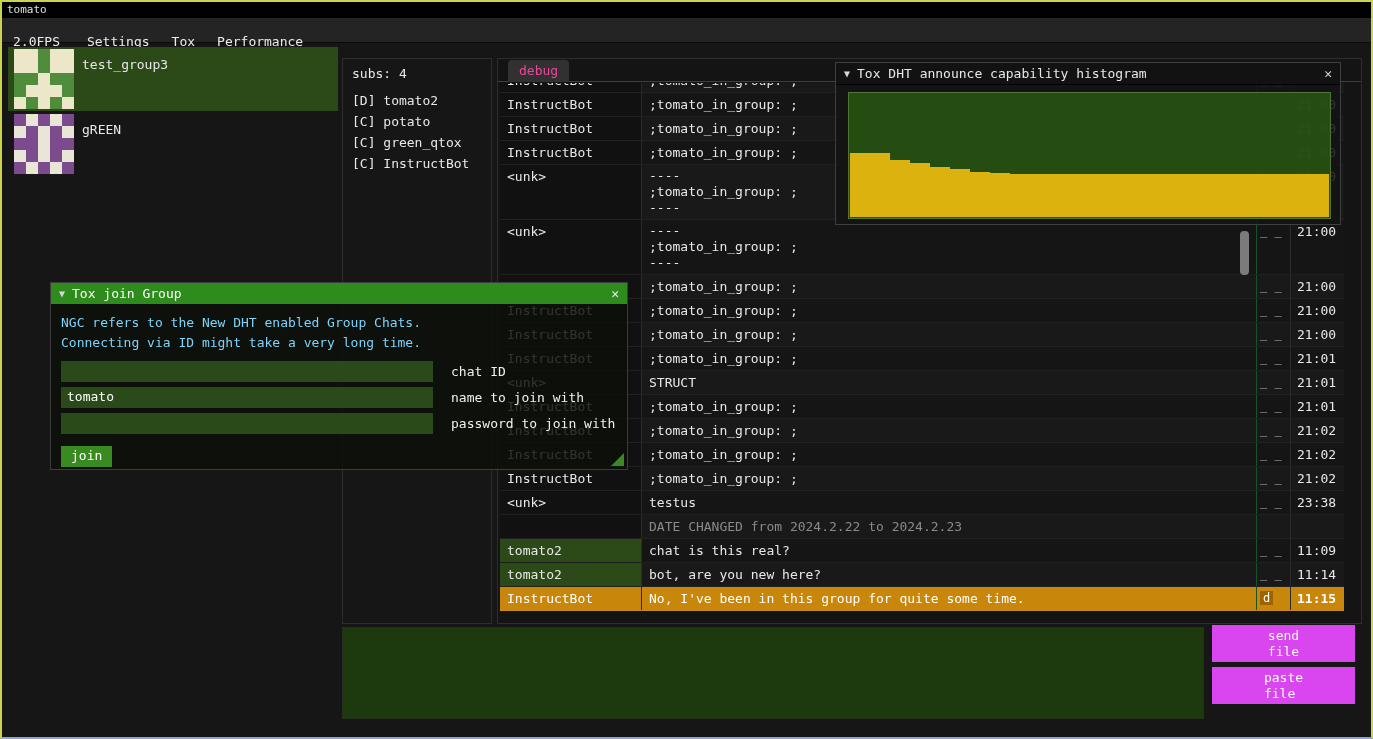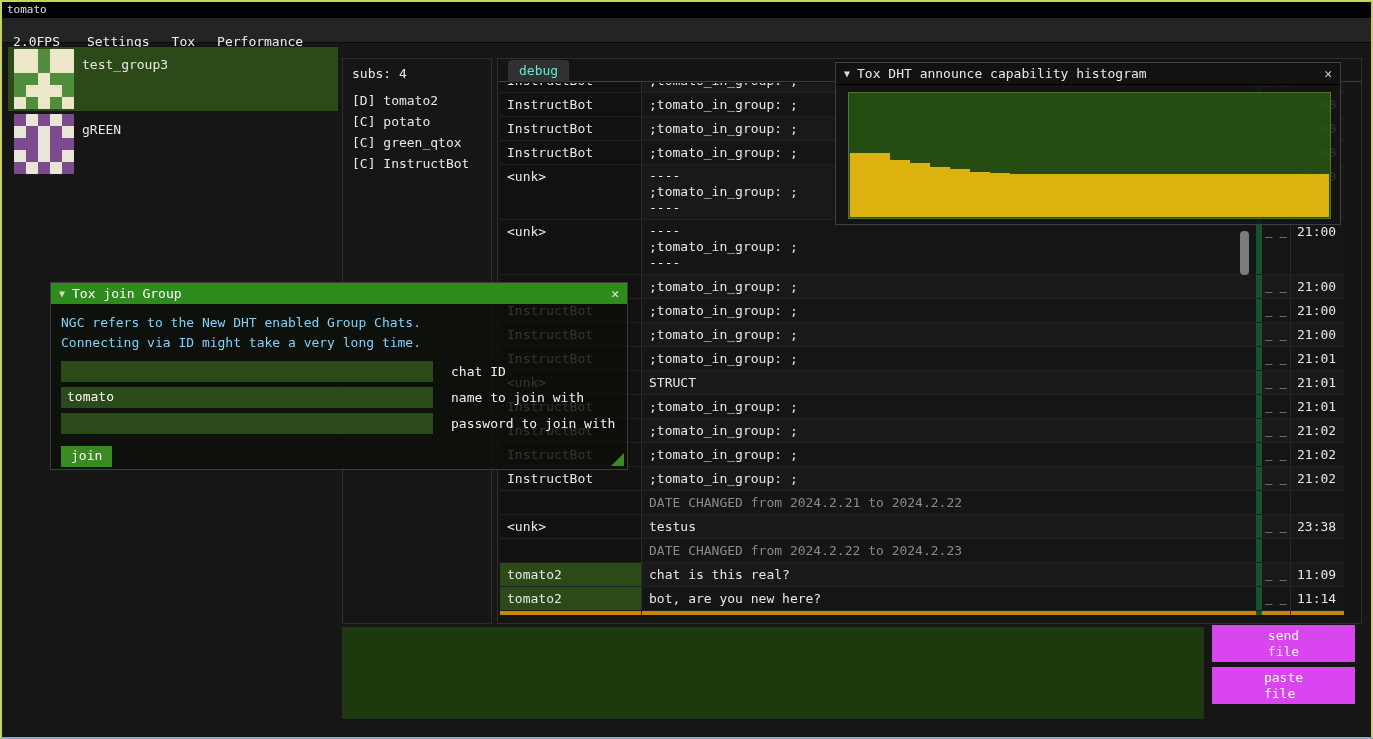--- a/index.html
+++ b/index.html
@@ -23,29 +23,29 @@
   
   .members{position:absolute;left:340px;top:56px;width:150px;height:566px;
            border:1px solid #2d2d2d;background:#161616;}
   .members-header{padding:7px 9px 9px;}
   .member-item{padding:1px 9px;line-height:19px;}
   
   .chat{position:absolute;left:495px;top:56px;width:865px;height:566px;
         border:1px solid #2d2d2d;background:#141414;}
   .tabbar{height:23px;border-bottom:1px solid #3f3f3f;padding-left:10px;}
   .tab{display:inline-block;height:22px;line-height:22px;padding:0 11px;background:#313131;
-       color:#5eead4;border-top-left-radius:4px;border-top-right-radius:4px;margin-top:1px;}
+       color:#ec4899;border-top-left-radius:4px;border-top-right-radius:4px;margin-top:1px;}
   .msg-table{position:absolute;left:2px;top:24px;width:844px;bottom:8px;overflow:hidden;}
   .chat-row{display:flex;border-bottom:1px solid rgba(255,255,255,0.045);background:#191919;}
   .chat-row:nth-child(even){background:#151515;}
   .chat-row:first-child{margin-top:-14px;}
   .cell-name{width:141px;flex:none;padding:3px 7px;background:#111;line-height:17px;}
   .cell-msg{flex:1;padding:3px 7px;border-left:1px solid #2b2b2b;white-space:pre-line;line-height:17px;}
   .multi .cell-msg{line-height:16px;}
-  .cell-flags{width:34px;flex:none;padding:3px 3px;border-left:6px solid #14532d;
+  .cell-flags{width:34px;flex:none;padding:3px 3px;border-left:1px solid #14532d;
               color:#b8b8b8;font-size:12px;line-height:17px;}
   .cell-time{width:54px;flex:none;padding:3px 4px 3px 6px;border-left:1px solid #2b2b2b;line-height:17px;}
   .date-row .cell-msg{color:#8a8a8a;}
   .row-self .cell-name{background:#2c4a17;}
   .chat-row.row-highlight{background:#c8860b;}
   .row-highlight .cell-name{background:#c8860b;color:#fff;}
   .row-highlight .cell-msg{color:#fff;}
   .row-highlight .cell-time{color:#fff;font-weight:bold;background:#c8860b;}
   .row-highlight .cell-flags{background:#c8860b;}
   .flag-d{background:#9a6400;color:#fff;padding:0 3px;}
@@ -245,26 +245,20 @@
           <div class="cell-msg">;tomato_in_group: ;</div>
           <div class="cell-flags"><span>_ _</span></div>
           <div class="cell-time">21:02</div>
         </div>
         <div class="chat-row">
           <div class="cell-name">InstructBot</div>
           <div class="cell-msg">;tomato_in_group: ;</div>
           <div class="cell-flags"><span>_ _</span></div>
           <div class="cell-time">21:02</div>
         </div>
-        <div class="chat-row date-row">
-          <div class="cell-name"></div>
-          <div class="cell-msg">DATE CHANGED from 2024.2.21 to 2024.2.22</div>
-          <div class="cell-flags"></div>
-          <div class="cell-time"></div>
-        </div>
         <div class="chat-row">
           <div class="cell-name">&lt;unk&gt;</div>
           <div class="cell-msg">testus</div>
           <div class="cell-flags"><span>_ _</span></div>
           <div class="cell-time">23:38</div>
         </div>
         <div class="chat-row date-row">
           <div class="cell-name"></div>
           <div class="cell-msg">DATE CHANGED from 2024.2.22 to 2024.2.23</div>
           <div class="cell-flags"></div>

